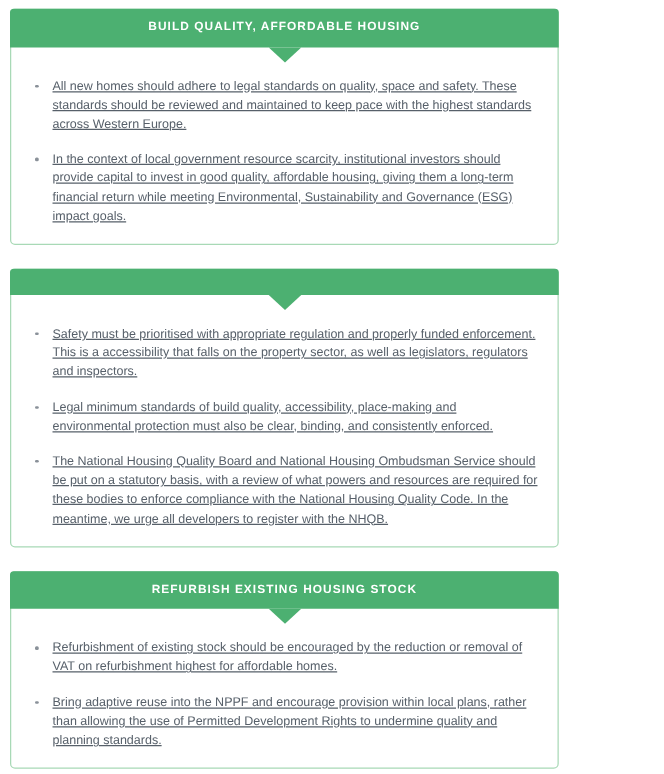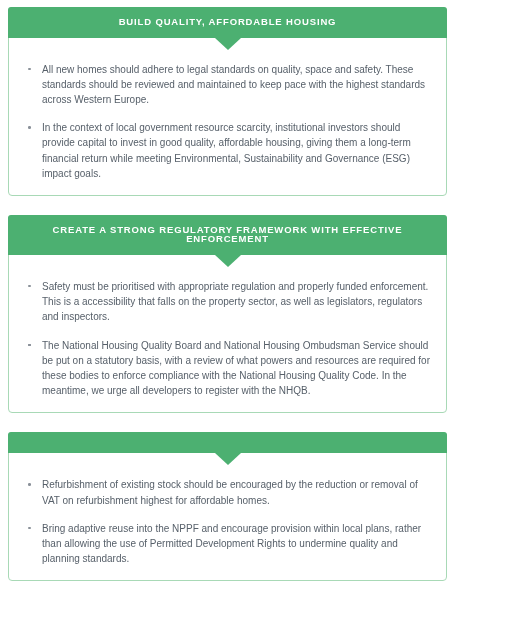--- a/index.html
+++ b/index.html
@@ -65,20 +65,21 @@
     padding: 0;
   }
   .bullet-item {
     position: relative;
     padding-left: 17px;
     margin-bottom: 13px;
     font-size: 10px;
     line-height: 15.2px;
     color: #57606a;
     text-align: left;
+    text-decoration: underline;
   }
   .bullet-item:last-child {
     margin-bottom: 0;
   }
   .bullet-marker {
     position: absolute;
     left: 3px;
     top: 6px;
     width: 2.5px;
     height: 2.5px;
@@ -105,42 +106,43 @@
         <li class="bullet-item">
           <span class="bullet-marker"></span>
           <span>In the context of local government resource scarcity, institutional investors should provide capital to invest in good quality, affordable housing, giving them a long-term financial return while meeting Environmental, Sustainability and Governance (ESG) impact goals.</span>
         </li>
       </ul>
     </div>
   </section>
 
   <section class="card">
     <div class="card-header">
-      <span>CREATE A STRONG REGULATORY FRAMEWORK WITH EFFECTIVE ENFORCEMENT</span>
       <span class="card-notch"></span>
     </div>
     <div class="card-body">
       <ul class="bullet-list">
         <li class="bullet-item">
           <span class="bullet-marker"></span>
           <span>Safety must be prioritised with appropriate regulation and properly funded enforcement. This is a accessibility that falls on the property sector, as well as legislators, regulators and inspectors.</span>
         </li>
         <li class="bullet-item">
           <span class="bullet-marker"></span>
+          <span>Legal minimum standards of build quality, accessibility, place-making and environmental protection must also be clear, binding, and consistently enforced.</span>
         </li>
         <li class="bullet-item">
           <span class="bullet-marker"></span>
           <span>The National Housing Quality Board and National Housing Ombudsman Service should be put on a statutory basis, with a review of what powers and resources are required for these bodies to enforce compliance with the National Housing Quality Code. In the meantime, we urge all developers to register with the NHQB.</span>
         </li>
       </ul>
     </div>
   </section>
 
   <section class="card">
     <div class="card-header">
+      <span>REFURBISH EXISTING HOUSING STOCK</span>
       <span class="card-notch"></span>
     </div>
     <div class="card-body">
       <ul class="bullet-list">
         <li class="bullet-item">
           <span class="bullet-marker"></span>
           <span>Refurbishment of existing stock should be encouraged by the reduction or removal of VAT on refurbishment highest for affordable homes.</span>
         </li>
         <li class="bullet-item">
           <span class="bullet-marker"></span>

